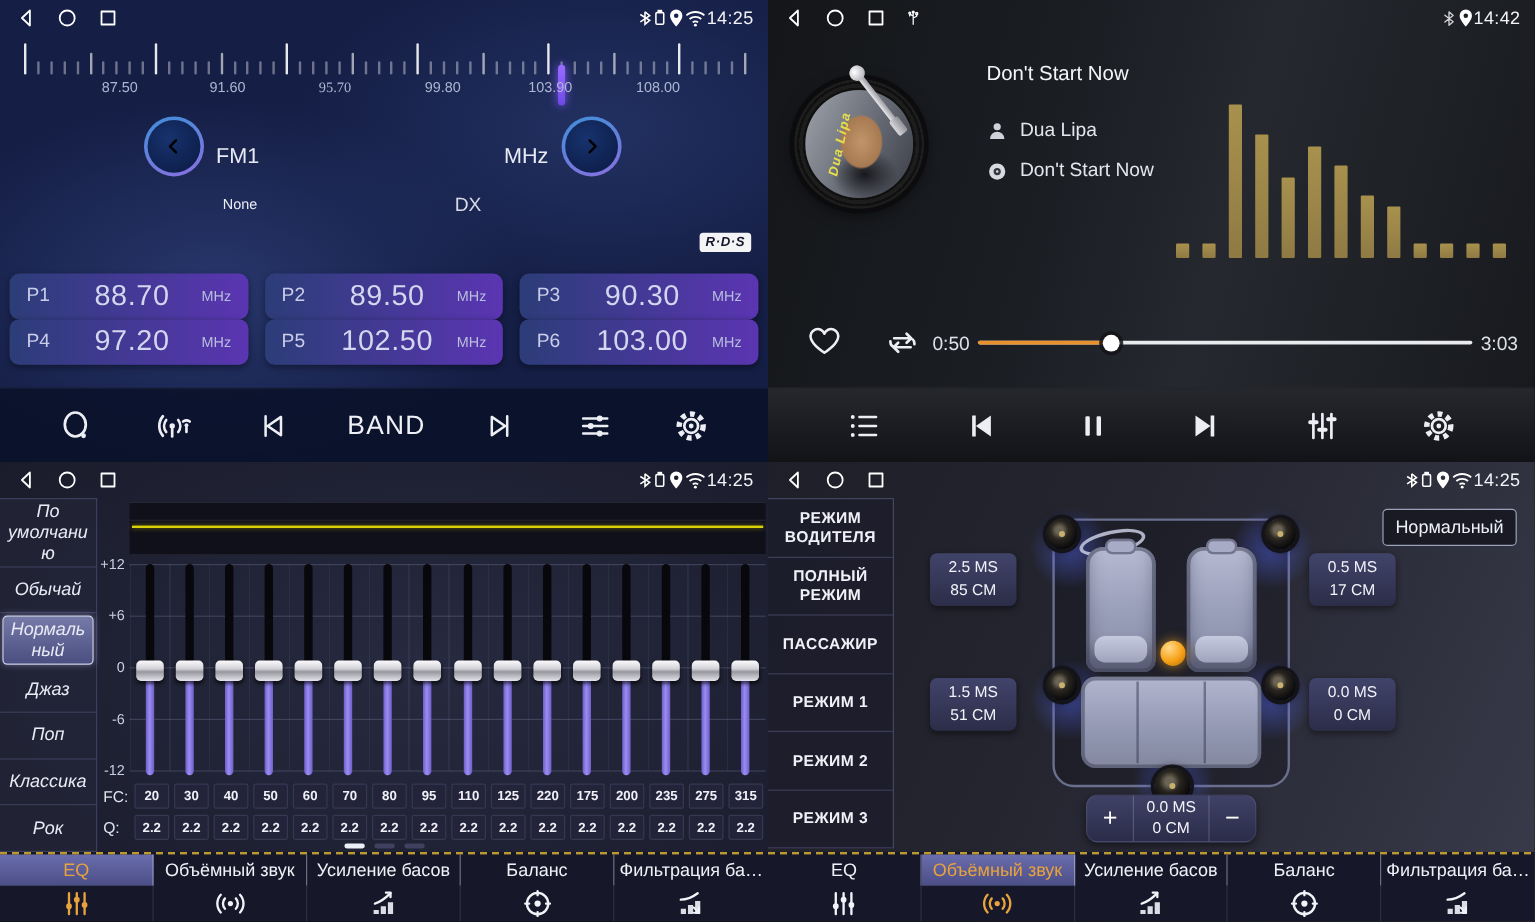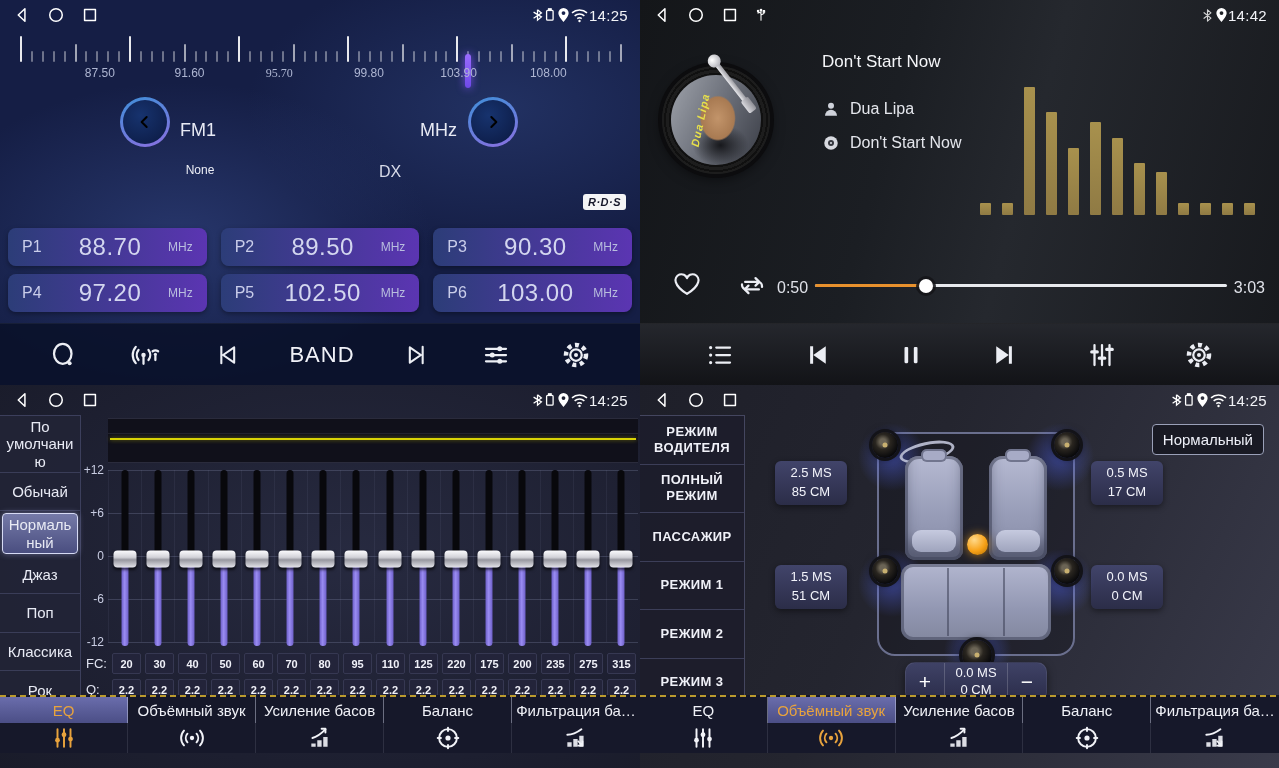--- a/index.html
+++ b/index.html
@@ -45,21 +45,21 @@
   .bandlab { position:absolute; left:180px; top:28px; font-size:18px; color:#e8eaf4; }
   .bigfreq { position:absolute; left:50%; top:-4px; transform:translateX(-50%);
     font-size:47px; font-weight:bold; color:#fdfdff; letter-spacing:1px; }
   .mhz { position:absolute; left:420px; top:28px; font-size:18px; color:#e8eaf4; }
   .subrow { position:absolute; left:0; right:0; top:163px; }
   .station { position:absolute; left:200px; transform:translateX(-50%); font-size:12px; color:#eceef6; }
   .dxmode  { position:absolute; left:390px; transform:translateX(-50%); font-size:16px; color:#d7dae8; }
   .rds { position:absolute; right:14px; top:194px; background:#f4f4f6; color:#15162a;
     font-size:11px; font-weight:bold; font-style:italic; padding:2px 5px; border-radius:3px; letter-spacing:0.5px;}
   .presets { position:absolute; left:8px; right:8px; top:228px; display:grid;
-    grid-template-columns:1fr 1fr 1fr; grid-template-rows:38px 38px; gap:8px 14px; }
+    grid-template-columns:1fr 1fr 1fr; grid-template-rows:38px 38px; gap:0 14px; }
   .pbtn { border:none; cursor:pointer; border-radius:8px; display:flex; align-items:center;
     padding:0 14px; gap:6px; background:linear-gradient(90deg,#2c3d78,#5b35b2);
     color:#c9cdea; box-shadow:0 2px 5px rgba(0,0,0,.35); }
   .pbtn .pid { font-size:16px; width:30px; text-align:left; }
   .pbtn .pfreq { flex:1; text-align:center; font-size:24px; color:#d3d6ef; letter-spacing:.5px;}
   .pbtn .punit { font-size:12px; color:#b9bede; }
   .toolbar { position:absolute; left:0; right:0; bottom:0; height:62px; display:flex;
     align-items:center; justify-content:space-evenly; }
   .tl .toolbar { background:rgba(9,16,40,.85); border-top:1px solid rgba(255,255,255,.05); }
   .tr .toolbar { background:linear-gradient(180deg,#25272d,#121317);
@@ -105,21 +105,21 @@
   .pknob { position:absolute; left:27%; top:50%; transform:translate(-50%,-50%);
     width:14px; height:14px; border-radius:50%; background:#fff;
     box-shadow:0 0 0 3px rgba(20,20,24,.85); }
 
   
   .eq-left { position:absolute; left:0; top:30px; bottom:58px; width:81px;
     background:rgba(34,36,54,.92); border-right:1px solid #3c3f5c; border-top:1px solid #3c3f5c;
     display:flex; flex-direction:column; }
   .eqp { flex:1; display:flex; align-items:center; justify-content:center; text-align:center;
     font-size:15px; color:#e8eaf4; border-bottom:1px solid #3a3d58; padding:2px 3px;
-    overflow-wrap:anywhere; line-height:1.15; cursor:pointer; }
+    overflow-wrap:anywhere; line-height:1.15; cursor:pointer;font-style:italic; }
   .eqp.sel { background:linear-gradient(180deg,#757aa8,#4a4e80); border:1px solid #d6daf4;
     border-radius:4px; margin:2px; box-shadow:0 0 6px rgba(190,195,255,.4); }
   .spectrum { position:absolute; left:108px; right:2px; top:33px; height:45px;
     background:#10101a; border-top:1px solid #2a2b3c; border-bottom:1px solid #2a2b3c; }
   .spectrum::before { content:""; position:absolute; left:0; right:0; top:33%;
     height:1px; background:#23232f; }
   .spec-line { position:absolute; left:2px; right:2px; top:45%; height:2px; background:#d8d206;
     box-shadow:0 0 4px rgba(220,214,0,.5); }
   .eq-grid { position:absolute; left:108px; right:2px; top:85px; height:172px;
     background:repeating-linear-gradient(90deg, rgba(130,135,170,.10) 0 1px, transparent 1px 33.2px); }
@@ -142,21 +142,21 @@
   .valrow .vlab { width:24px; font-size:13px; color:#e0e3f0; }
   .valrow .boxes { flex:1; display:flex; justify-content:space-around; }
   .valrow .box { width:29px; height:21px; background:#23243a; border:1px solid #363852;
     border-radius:2px; color:#f0f1f8; font-size:11px; font-weight:bold; display:flex;
     align-items:center; justify-content:center; cursor:pointer; }
   .dots { position:absolute; left:0; right:0; top:318px; display:flex; gap:8px; justify-content:center; }
   .dots i { width:17px; height:4px; border-radius:2px; background:#3e415f; }
   .dots i.on { background:#eceef8; }
 
   
-  .tabbar { position:absolute; left:0; right:0; bottom:15px; height:58px; background:#16182a;
+  .tabbar { position:absolute; left:0; right:0; bottom:0; height:58px; background:#16182a;
     display:flex; }
   .tabbar::before { content:""; position:absolute; left:0; right:0; top:0; height:2px;
     background:repeating-linear-gradient(90deg,#bb9b2e 0 6px, rgba(0,0,0,0) 6px 10px); }
   .tab { flex:1; display:flex; flex-direction:column; cursor:pointer; min-width:0; }
   .tab .tab-label { height:26px; margin-top:2px; display:flex; align-items:center; justify-content:center;
     font-size:15px; color:#f0f1f7; border-right:1px solid rgba(210,214,235,.45);
     white-space:nowrap; overflow:hidden; padding:0 4px; }
   .tab:last-child .tab-label { border-right:none; }
   .tab .tab-icon { flex:1; display:flex; align-items:center; justify-content:center;
     color:#f2f3f8; border-right:1px solid rgba(210,214,235,.12); }

